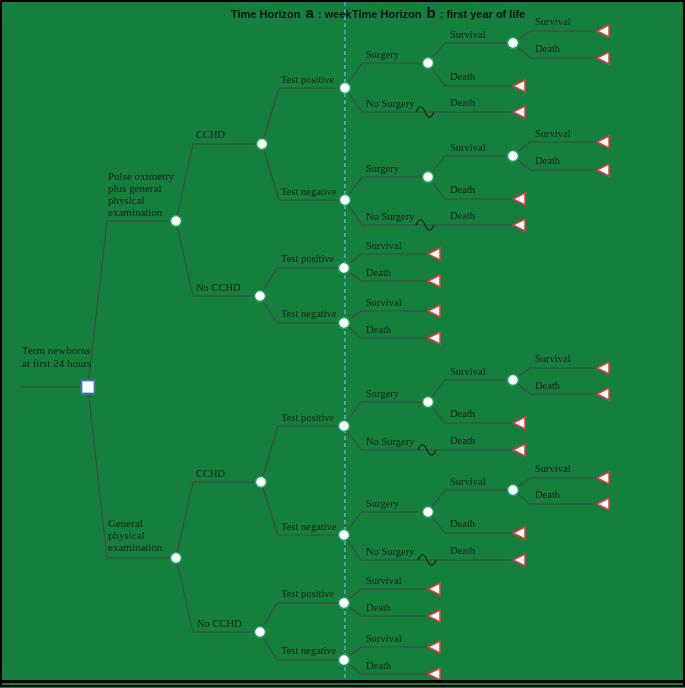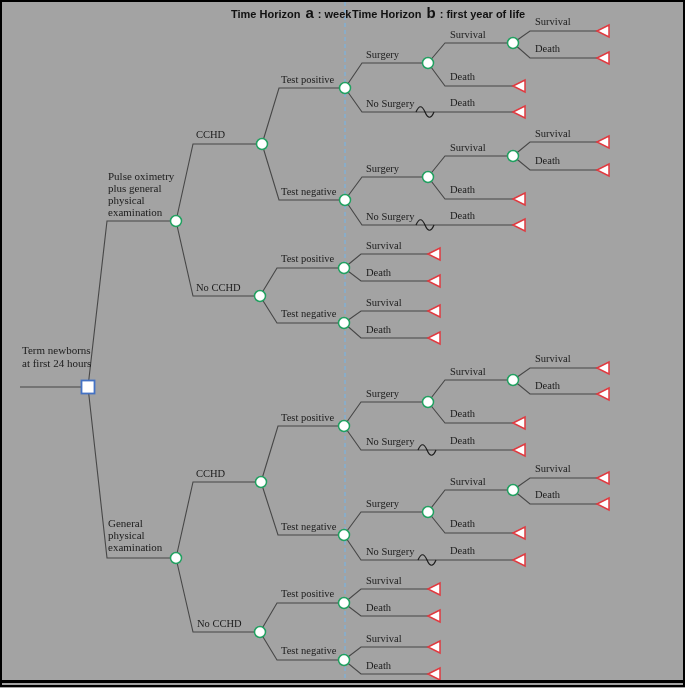--- a/index.html
+++ b/index.html
@@ -1,16 +1,16 @@
 <!DOCTYPE html>
 <html><head>
 <meta charset="utf-8">
 <style>
   html,body{margin:0;padding:0;background:#ffffff;}
-  #canvas{position:relative;width:685px;height:688px;background:#a3a3a3;overflow:hidden;}
+  #canvas{position:relative;width:685px;height:688px;background:#15803d;overflow:hidden;}
   svg{display:block;}
   .edge{fill:none;stroke:#474747;stroke-width:1.1;}
   .lbl{font-family:"Liberation Serif","DejaVu Serif",serif;font-size:10.5px;fill:#1c1c1c;}
   .lbl2{font-family:"Liberation Serif","DejaVu Serif",serif;font-size:11px;fill:#1c1c1c;}
   .hdr{font-family:"Liberation Sans","DejaVu Sans",sans-serif;font-size:11px;font-weight:bold;fill:#111;}
   .hdr-letter{font-size:15px;font-weight:bold;}
   .chance{fill:#ffffff;stroke-width:1.5;}
   .decision{fill:#ffffff;stroke-width:1.8;}
   .terminal{fill:#ffffff;stroke-width:1.5;}
   .squiggle{fill:none;stroke:#1c1c1c;stroke-width:1.2;}

